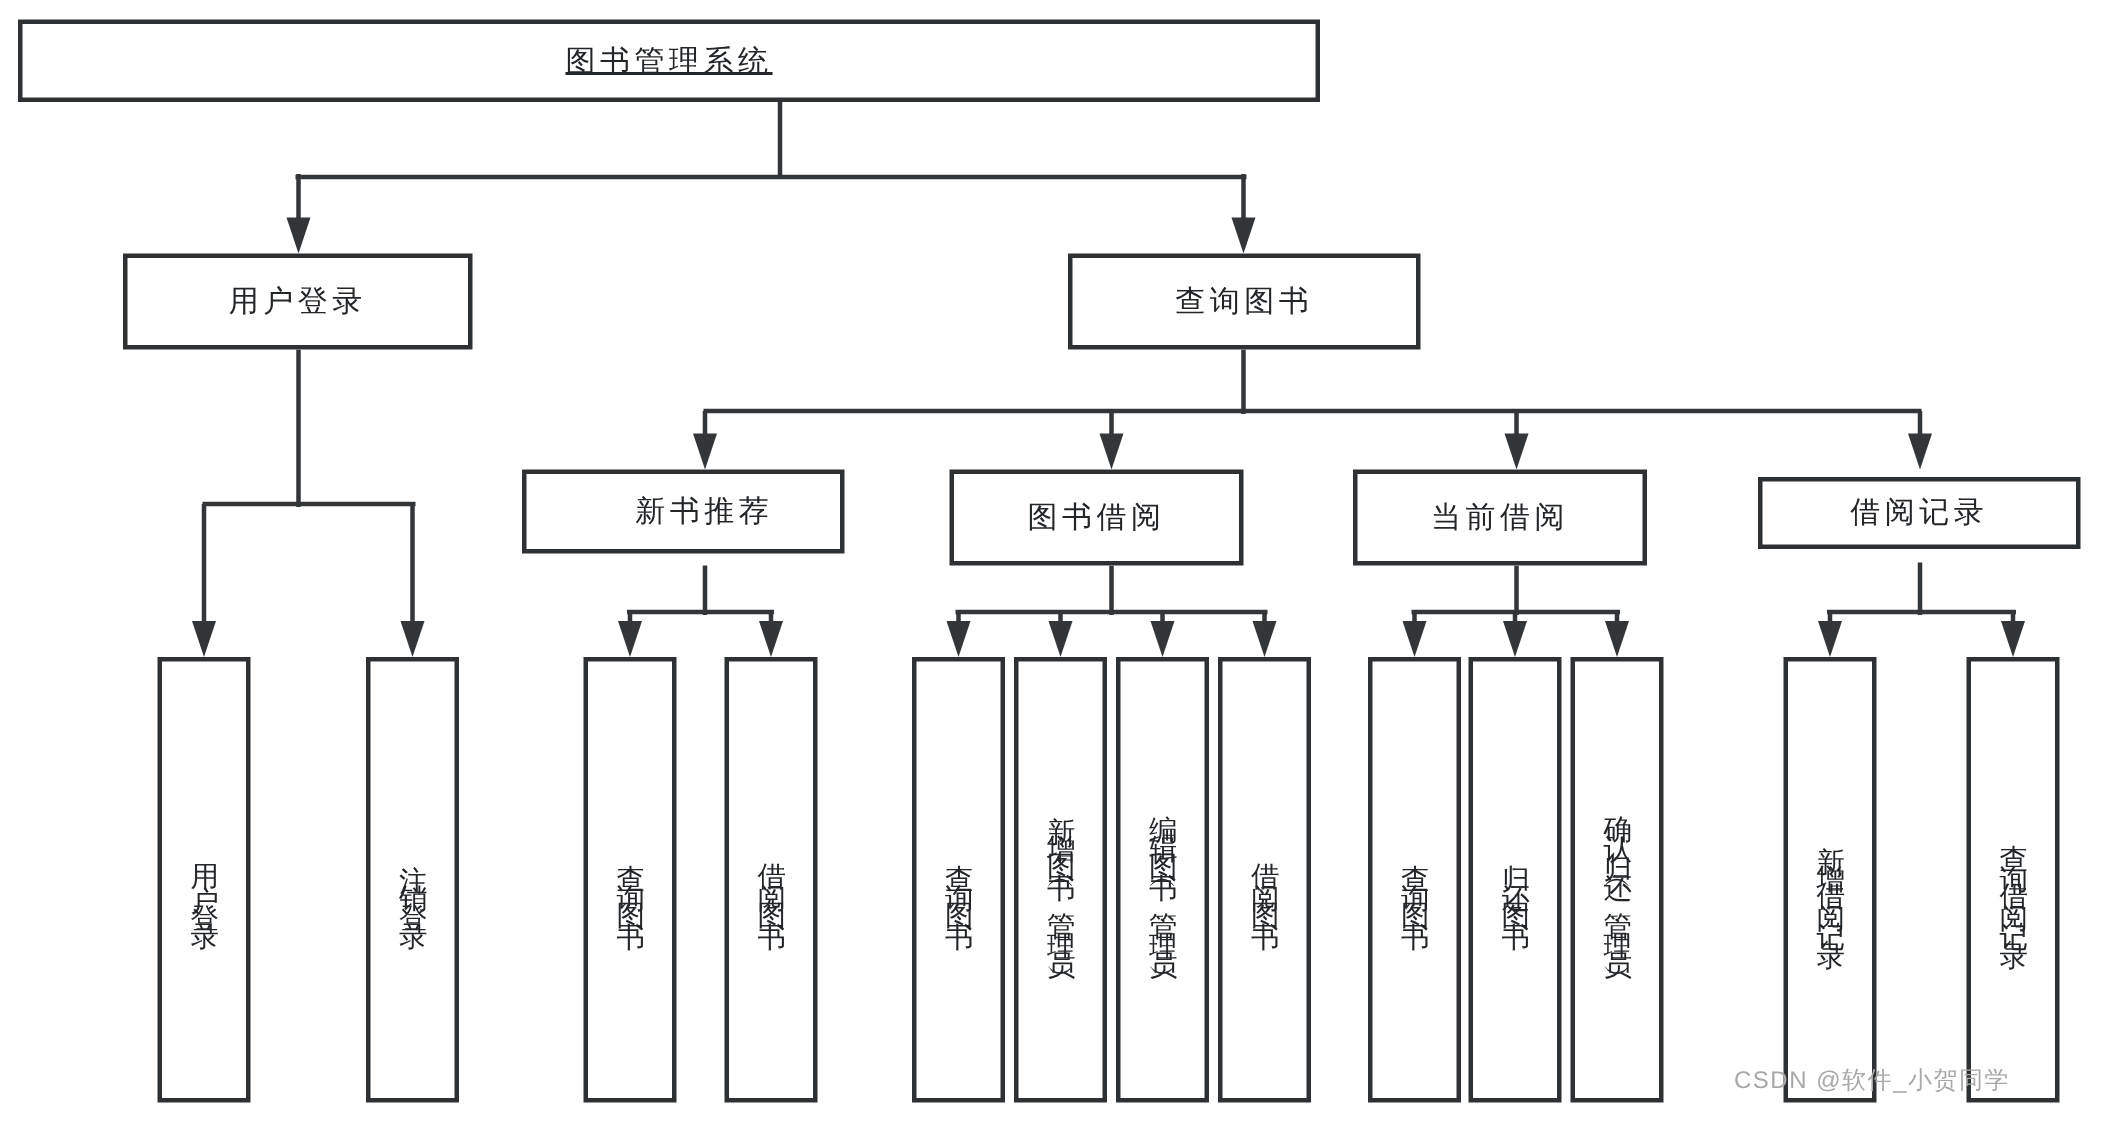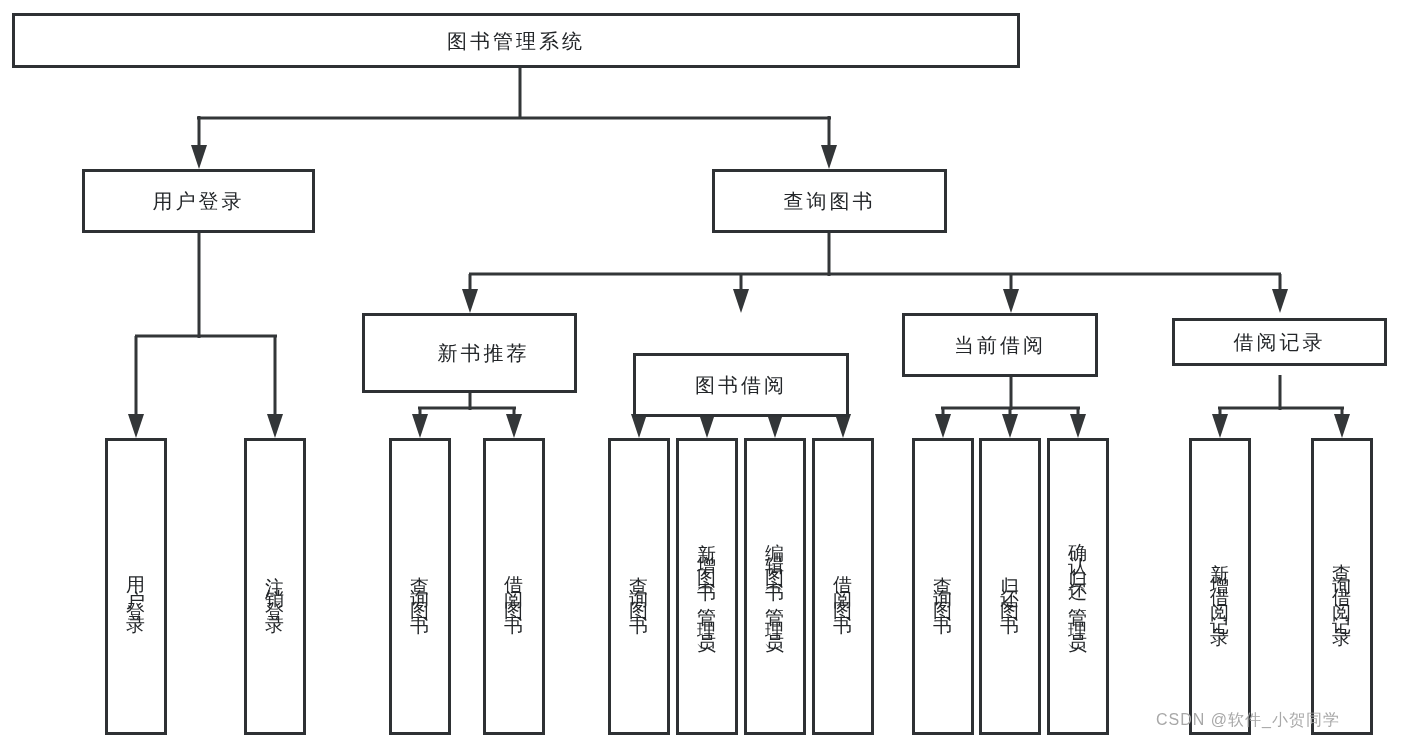--- a/index.html
+++ b/index.html
@@ -84,27 +84,27 @@
       <polygon points="767,414 783,414 775,438"></polygon>
       <polygon points="835,414 851,414 843,438"></polygon>
       <polygon points="935,414 951,414 943,438"></polygon>
       <polygon points="1002,414 1018,414 1010,438"></polygon>
       <polygon points="1070,414 1086,414 1078,438"></polygon>
       <polygon points="1212,414 1228,414 1220,438"></polygon>
       <polygon points="1334,414 1350,414 1342,438"></polygon>
     </g>
   </svg>
 
-  <div class="node h-node" style="left:12px;top:13px;width:1008px;height:55px;">图书管理系统</div>
+  <div class="node h-node" style="left:12px;top:13px;width:868px;height:55px;text-decoration:underline;">图书管理系统</div>
 
   <div class="node h-node" style="left:82px;top:169px;width:233px;height:64px;">用户登录</div>
   <div class="node h-node" style="left:712px;top:169px;width:235px;height:64px;">查询图书</div>
 
-  <div class="node h-node" style="left:362px;top:313px;width:215px;height:80px;padding-left:28px;">新书推荐</div>
-  <div class="node h-node" style="left:633px;top:313px;width:216px;height:64px;margin-top:40px;">图书借阅</div>
+  <div class="node h-node" style="left:348px;top:313px;width:215px;height:56px;padding-left:28px;">新书推荐</div>
+  <div class="node h-node" style="left:633px;top:313px;width:196px;height:64px;">图书借阅</div>
   <div class="node h-node" style="left:902px;top:313px;width:196px;height:64px;">当前借阅</div>
   <div class="node h-node" style="left:1172px;top:318px;width:215px;height:48px;">借阅记录</div>
 
   <div class="node v-node" style="left:105px;top:438px;width:62px;height:297px;">用户登录</div>
   <div class="node v-node" style="left:244px;top:438px;width:62px;height:297px;">注销登录</div>
 
   <div class="node v-node" style="left:389px;top:438px;width:62px;height:297px;">查询图书</div>
   <div class="node v-node" style="left:483px;top:438px;width:62px;height:297px;">借阅图书</div>
 
   <div class="node v-node" style="left:608px;top:438px;width:62px;height:297px;">查询图书</div>

